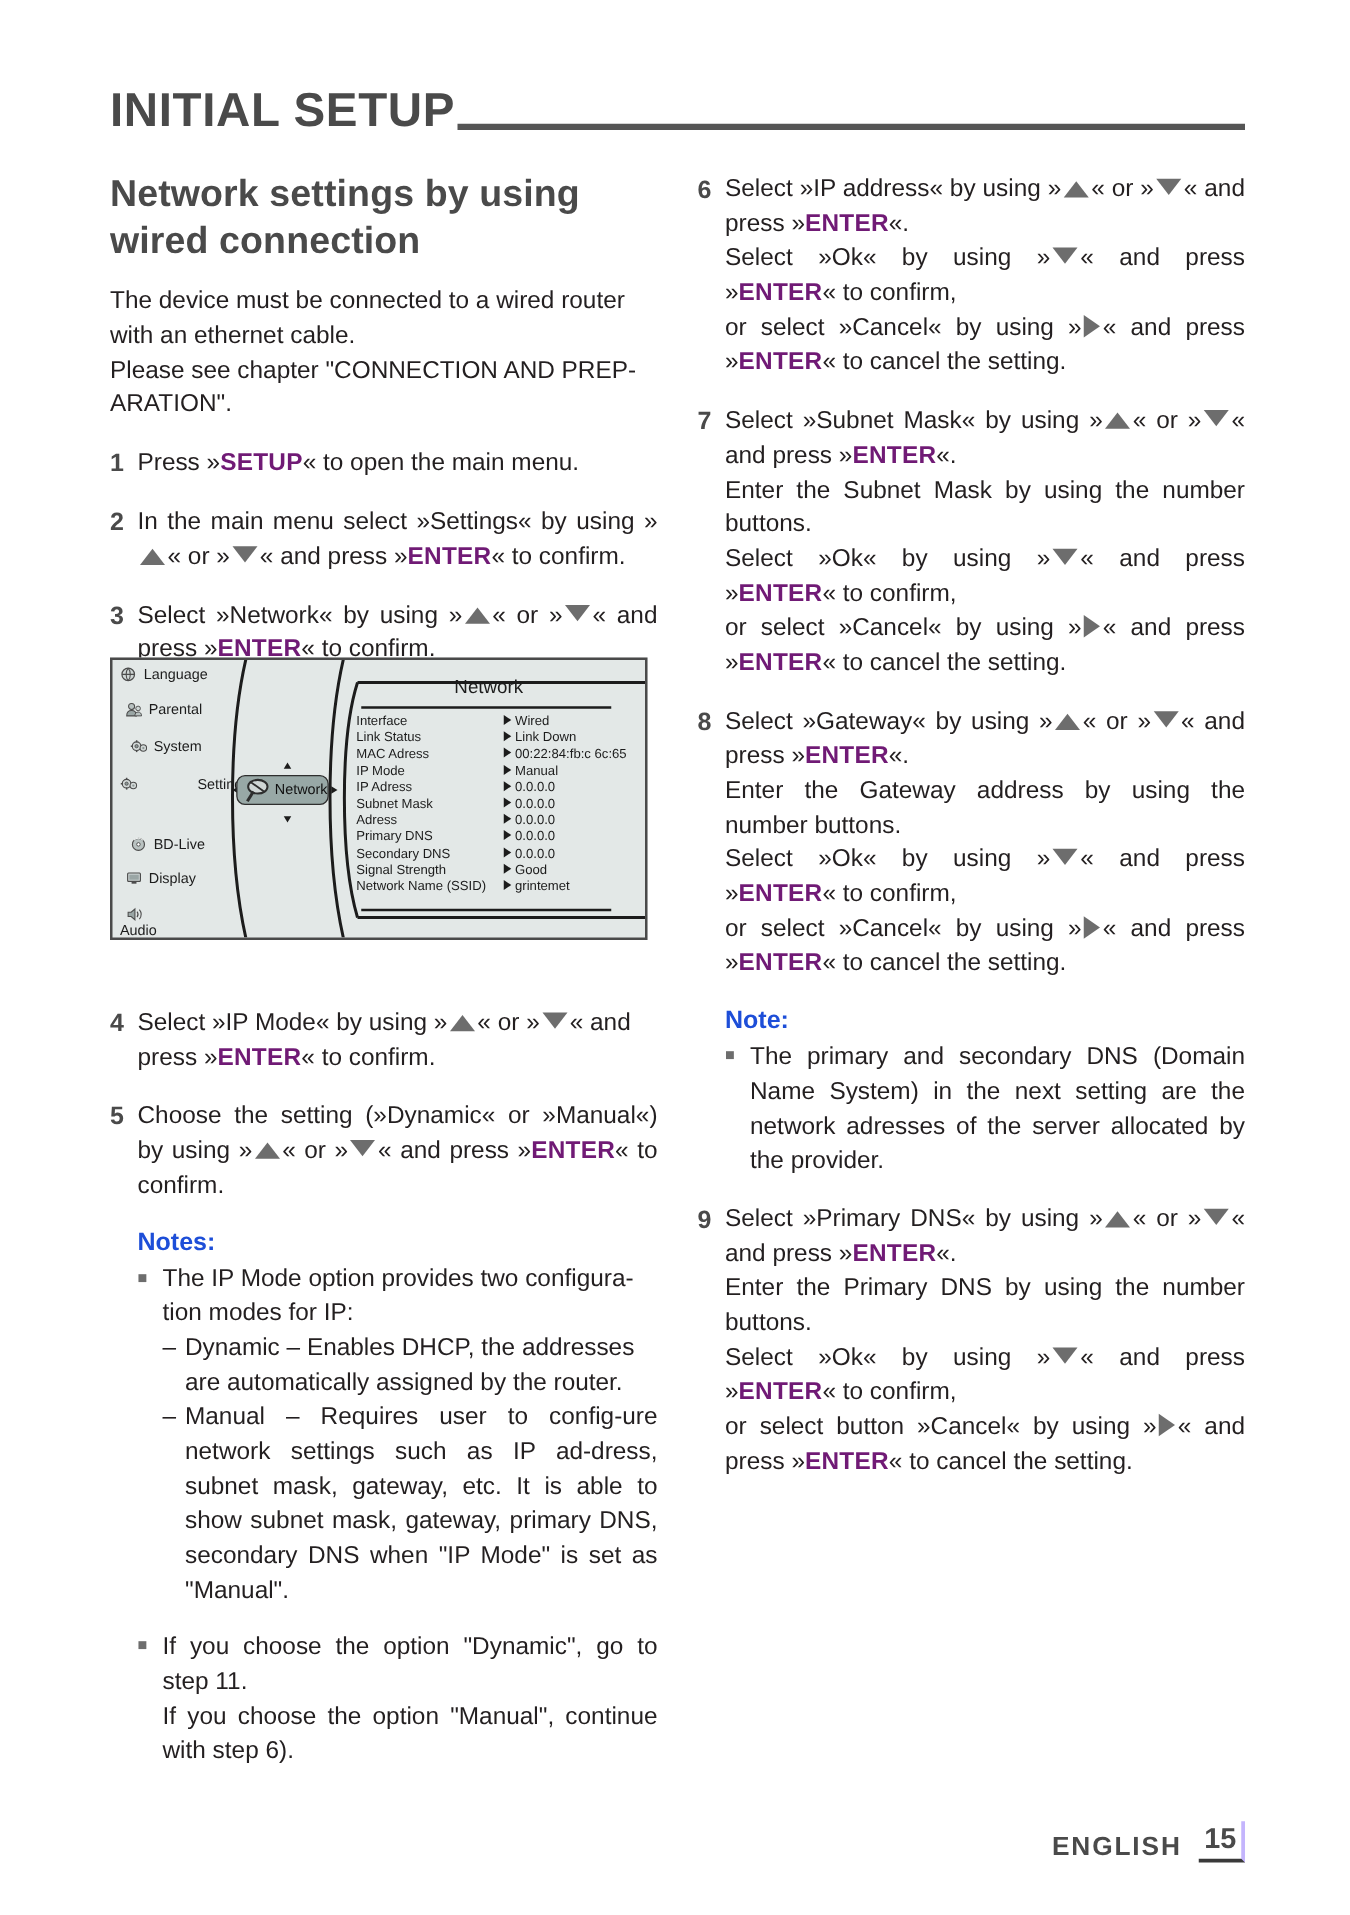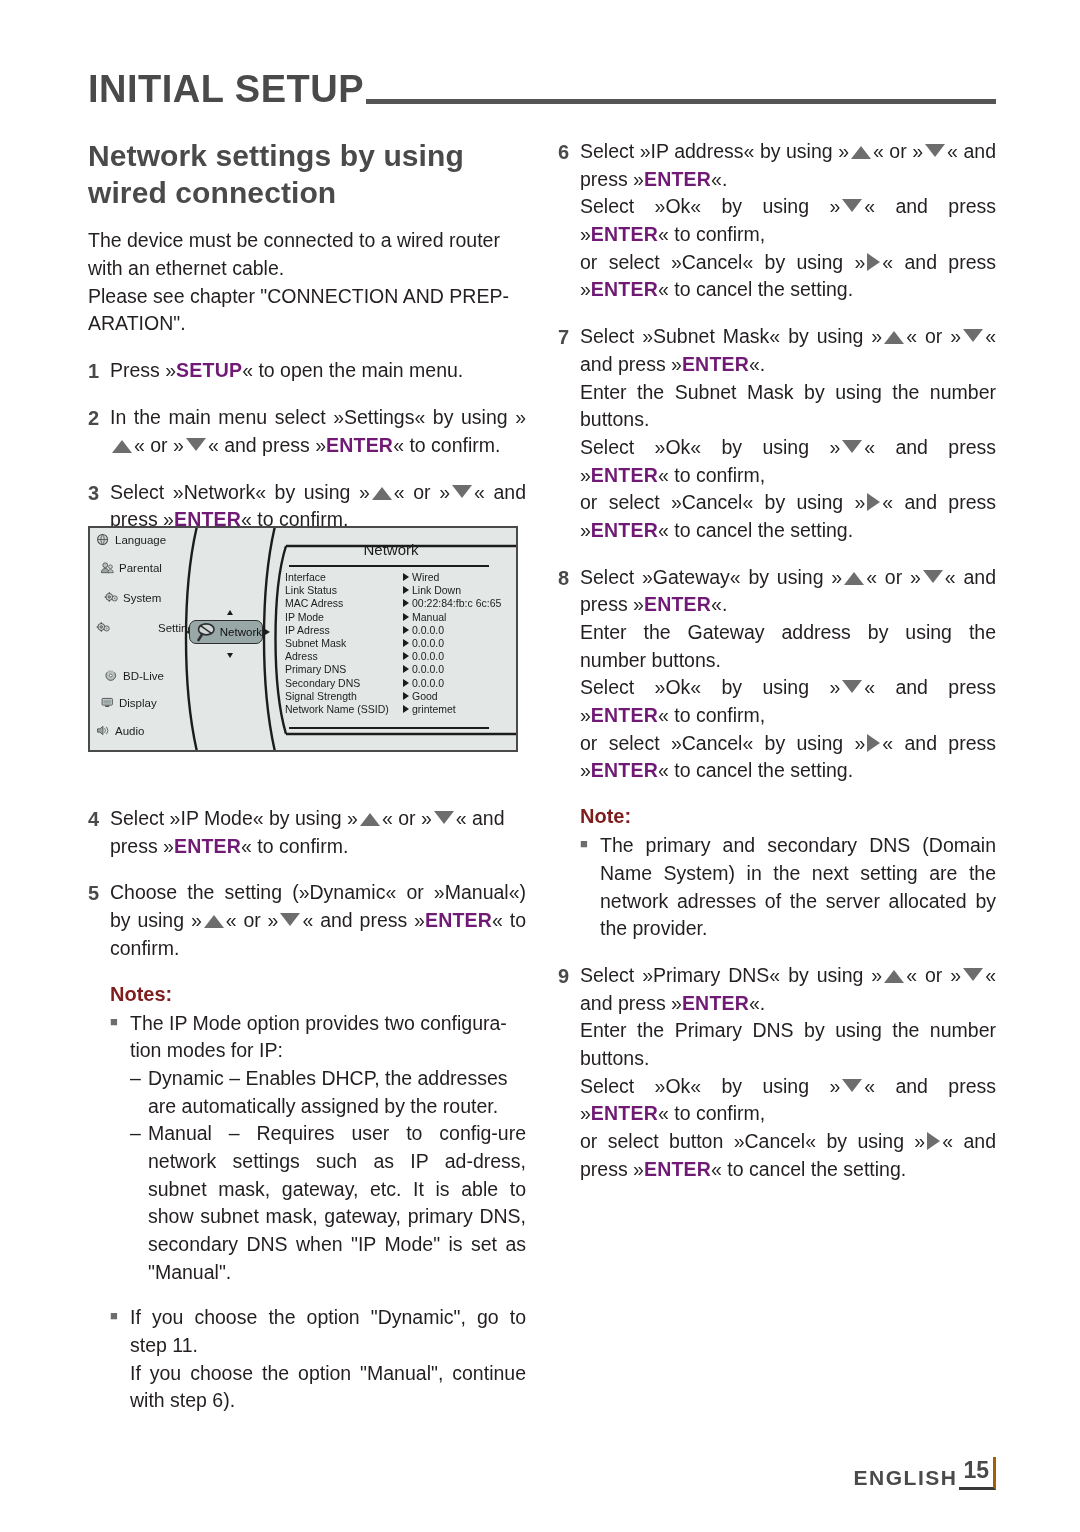--- a/index.html
+++ b/index.html
@@ -98,21 +98,21 @@
   .kbd {
     font-weight: bold;
     color: #701a75;
     letter-spacing: 0.2px;
   }
 
   
   .note-head {
     font-size: 20px;
     font-weight: bold;
-    color: #7f1d1d;
+    color: #1d4ed8;
     margin-top: 20px;
     margin-bottom: 2px;
   }
   .note-head.indent { margin-left: 22px; }
 
   .bullet-item {
     display: flex;
     font-size: 19.5px;
     line-height: 1.42;
     margin-top: 4px;
@@ -266,24 +266,24 @@
     display: flex;
     align-items: flex-end;
   }
   .footer-lang {
     font-size: 21px;
     font-weight: bold;
     letter-spacing: 1.5px;
     color: #4a4a4a;
   }
   .footer-pagewrap {
-    margin-left: 2px;
+    margin-left: 14px;
     padding: 0 4px 3px 4px;
     border-bottom: 3px solid #3a3a3a;
-    border-right: 3px solid #a16207;
+    border-right: 3px solid #c4b5fd;
   }
   .footer-page {
     font-size: 23px;
     font-weight: bold;
     color: #4a4a4a;
   }
 </style>
 </head>
 <body>
 
@@ -426,21 +426,21 @@
 
   <div class="menu-item" style="left:100px; top:696px;">
     <svg class="mi-icon" viewBox="0 0 16 14">
       <rect x="2.2" y="2.6" width="11" height="7.2" rx="0.8" fill="#cfd6d5" stroke="#4c4c4c" stroke-width="1"></rect>
       <rect x="3.6" y="4" width="8.2" height="4.4" fill="#9aa6a5"></rect>
       <rect x="5.6" y="10.2" width="4.2" height="1.6" fill="#4c4c4c"></rect>
     </svg>
     <span>Display</span>
   </div>
 
-  <div class="menu-item" style="left:96px;  top:724px;">
+  <div class="menu-item" style="left:96px;  top:724px;flex-direction:column;">
     <svg class="mi-icon" viewBox="0 0 16 14">
       <path d="M1.6 5.2 h2.6 L7.4 2.4 v9.2 L4.2 8.8 H1.6 z" fill="#9aa6a5" stroke="#4c4c4c" stroke-width="0.9"></path>
       <path d="M9.2 4.6 a4 4 0 0 1 0 4.8M11.2 3 a6.4 6.4 0 0 1 0 8" fill="none" stroke="#4c4c4c" stroke-width="0.9"></path>
     </svg>
     <span>Audio</span>
   </div>
 
   <div class="menu-item" style="left:96px;  top:621px;gap:43px;">
     <svg class="mi-icon" viewBox="0 0 16 14">
       <circle cx="5.6" cy="6.4" r="3.7" fill="#d2d8d7" stroke="#4c4c4c" stroke-width="1"></circle>

